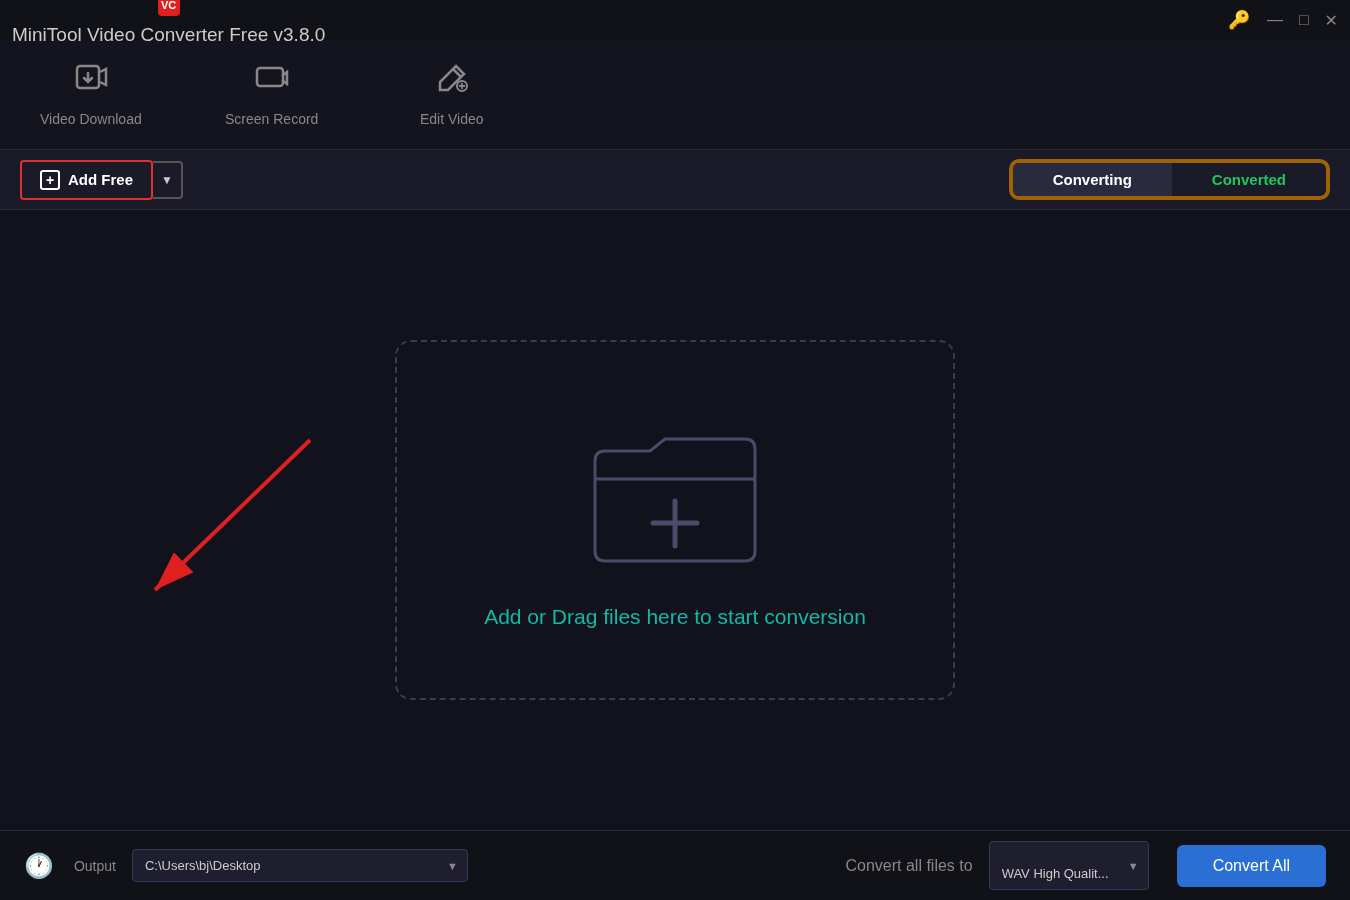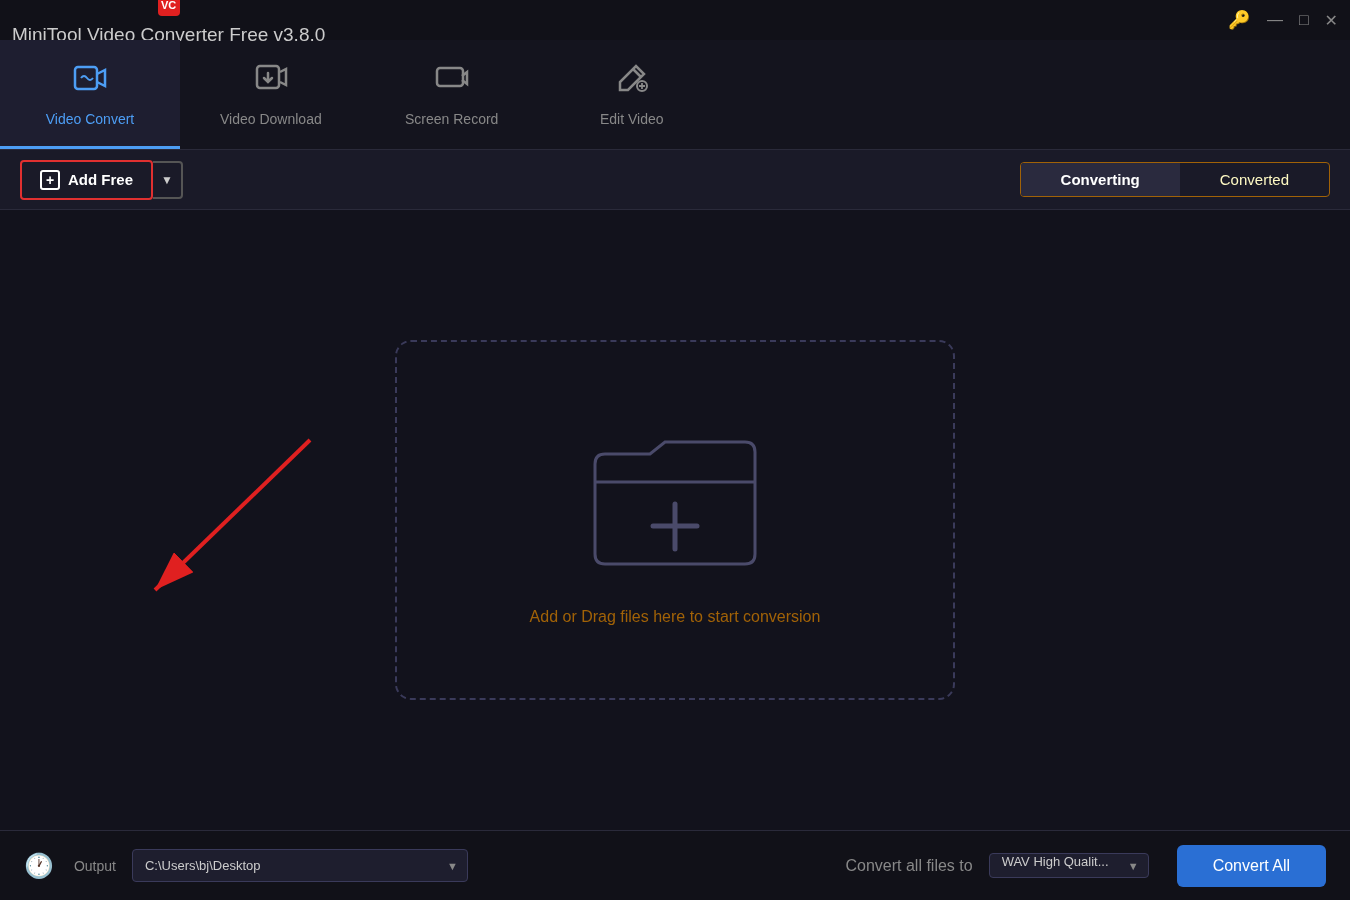--- a/index.html
+++ b/index.html
@@ -132,32 +132,33 @@
       border-radius: 0 4px 4px 0;
       cursor: pointer;
       font-size: 12px;
       height: 38px;
       display: flex;
       align-items: center;
     }
     .tab-switcher {
       display: flex;
       margin-left: auto;
-      border: 1px solid #a16207;
-      border-radius: 4px;
+      border: 4px solid #a16207;
+      border-radius: 10px;
       overflow: hidden;
     }
     .tab-switcher-btn {
       padding: 8px 40px;
       background: transparent;
       border: none;
-      color: #fef9c3;
+      color: #22c55e;
       font-size: 15px;
       cursor: pointer;
       transition: background 0.2s, color 0.2s;
+      font-weight: bold;
     }
     .tab-switcher-btn.active {
       background: #2a2a3e;
       color: #fff;
       font-weight: 600;
     }
 
     
     .main-content {
       height: calc(900px - 40px - 110px - 60px - 70px);
@@ -178,22 +179,22 @@
       flex-direction: column;
       align-items: center;
       justify-content: center;
       gap: 24px;
       cursor: pointer;
     }
     .folder-icon-svg {
       color: #3a3a5a;
     }
     .drop-zone-text {
-      color: #a16207;
-      font-size: 16px;
+      color: #14b8a6;
+      font-size: 21px;
     }
 
     
     .bottom-bar {
       height: 70px;
       background: #111118;
       display: flex;
       align-items: center;
       padding: 0 24px;
       gap: 16px;
@@ -240,21 +241,21 @@
     }
     .format-select-wrapper {
       position: relative;
       display: flex;
       align-items: center;
     }
     .format-select {
       background: #1e1e2e;
       border: 1px solid #3a3a5a;
       color: #ccc;
-      padding: 0 30px 8px 12px;
+      padding: 24px 30px 8px 12px;
       border-radius: 4px;
       font-size: 13px;
       width: 160px;
       appearance: none;
       cursor: pointer;
     }
     .format-select-arrow {
       position: absolute;
       right: 10px;
       color: #888;
@@ -294,30 +295,20 @@
   </div>
   <div class="title-bar-controls">
     <span class="key-icon">🔑</span>
     <span>—</span>
     <span>□</span>
     <span>✕</span>
   </div>
 </div>
 
 <div class="nav-tabs">
-  <div class="nav-tab active">
-    <div class="nav-tab-icon">
-      <svg width="36" height="36" viewBox="0 0 36 36" fill="none">
-        <rect x="3" y="7" width="22" height="22" rx="3" stroke="#4d9ef5" stroke-width="2.5" fill="none"></rect>
-        <path d="M25 14 L33 10 L33 26 L25 22" stroke="#4d9ef5" stroke-width="2.5" fill="none"></path>
-        <path d="M9 18 Q12 14 15 18 Q18 22 21 18" stroke="#4d9ef5" stroke-width="2" fill="none"></path>
-      </svg>
-    </div>
-    <span>Video Convert</span>
-  </div>
   <div class="nav-tab">
     <div class="nav-tab-icon">
       <svg width="36" height="36" viewBox="0 0 36 36" fill="none">
         <rect x="4" y="6" width="22" height="22" rx="3" stroke="#888" stroke-width="2.5" fill="none"></rect>
         <path d="M27 12 L33 9 L33 25 L27 22" stroke="#888" stroke-width="2.5" fill="none"></path>
         <path d="M15 13 L15 21 M11 18 L15 22 L19 18" stroke="#888" stroke-width="2.5" fill="none" stroke-linecap="round"></path>
       </svg>
     </div>
     <span>Video Download</span>
   </div>

